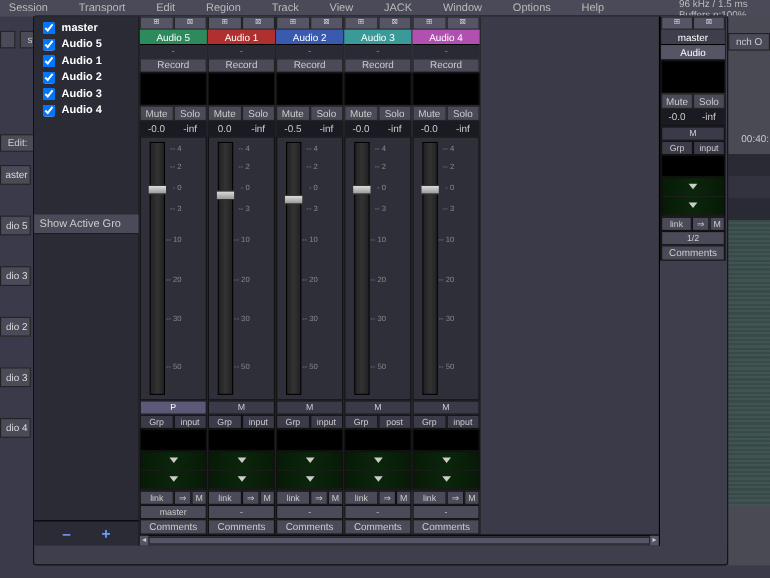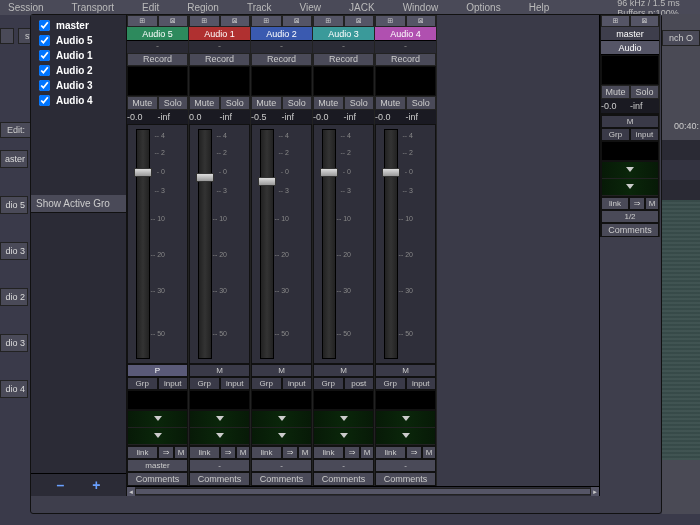--- a/index.html
+++ b/index.html
@@ -34,21 +34,21 @@
   .strip { width: 62px; display: flex; flex-direction: column; border-right: 1px solid #222; background: #3e3e4c; }
   .strip .topbtns { display: flex; height: 12px; }
   .strip .topbtns .tb { flex: 1; background: #555566; border: 1px solid #222; font-size: 7px; text-align: center; line-height: 10px; }
   .strip .name { height: 14px; font-size: 9px; color: #fff; text-align: center; line-height: 14px; border-bottom: 1px solid #000; }
   .strip .dash { height: 12px; font-size: 9px; text-align: center; color: #888; background: #2a2a34; }
   .strip .rec { height: 13px; font-size: 9px; text-align: center; background: #4a4a58; border: 1px solid #222; }
   .strip .black { height: 30px; background: #000; border: 1px solid #111; }
   .strip .msrow { display: flex; height: 14px; }
   .strip .msrow .ms { flex: 1; font-size: 9px; text-align: center; background: #4a4a58; border: 1px solid #222; line-height: 12px; }
   .strip .valrow { display: flex; height: 14px; font-size: 9px; background: #1a1a22; }
-  .strip .valrow span { flex: 1; text-align: left; line-height: 14px; }
+  .strip .valrow span { flex: 1; text-align: center; line-height: 14px; }
   .strip .fader { flex: 1; background: #2f2f3a; position: relative; border: 1px solid #111; overflow: hidden; }
   .strip .fader .scale { position: absolute; right: 2px; top: 0; bottom: 0; width: 38px; }
   .strip .fader .track { position: absolute; left: 8px; top: 4px; bottom: 4px; width: 14px; background: linear-gradient(to right,#222,#333,#222); border: 1px solid #000; }
   .strip .fader .knob { position: absolute; left: 6px; width: 18px; height: 9px; background: linear-gradient(#ddd,#999); border: 1px solid #333; }
   .strip .fader .tick { position: absolute; font-size: 7px; color: #888; right: 20px; }
   .strip .routerow1 { display: flex; height: 13px; }
   .strip .routerow1 .c { flex: 1; font-size: 8px; text-align: center; background: #3a3a48; border: 1px solid #111; line-height: 11px; }
   .strip .routerow1 .c.lit { background: #5a5a78; color: #fff; }
   .strip .blacksmall { height: 20px; background: #000; border: 1px solid #111; }
   .strip .panarea { height: 36px; background: #0a0a0a; border: 1px solid #111; display: flex; flex-direction: column; }

